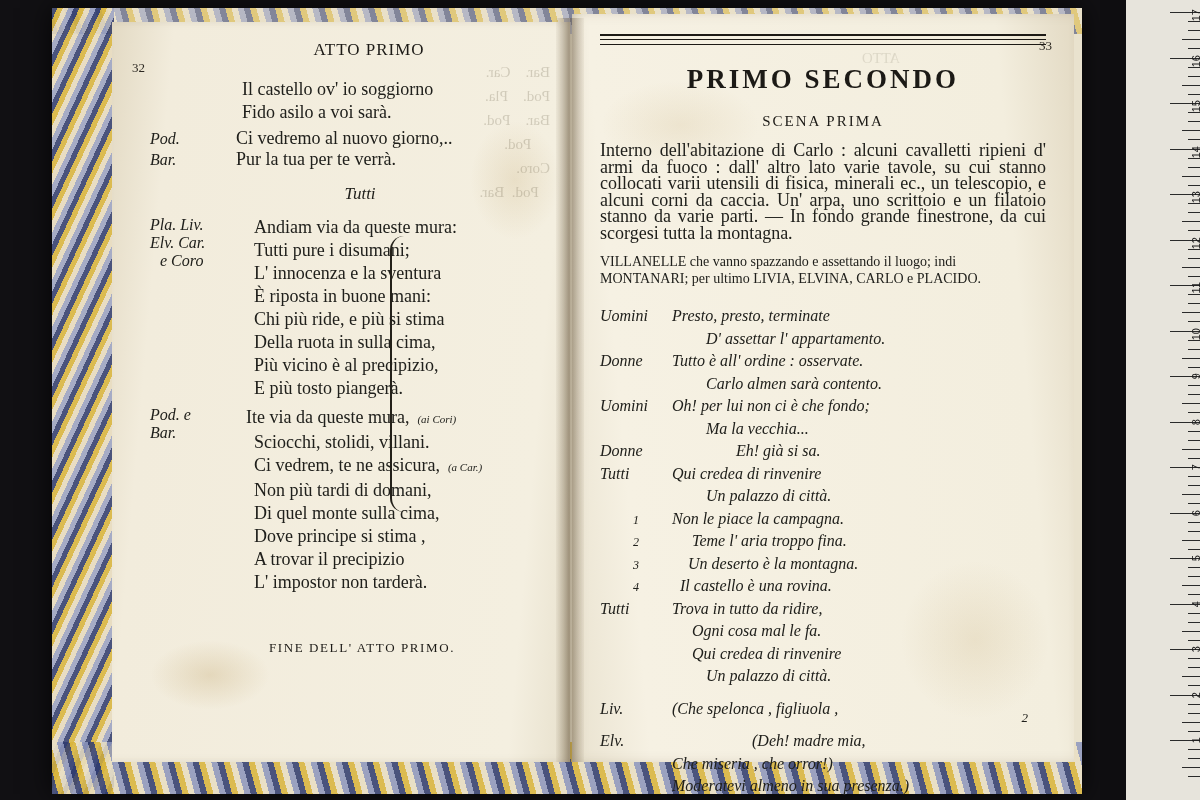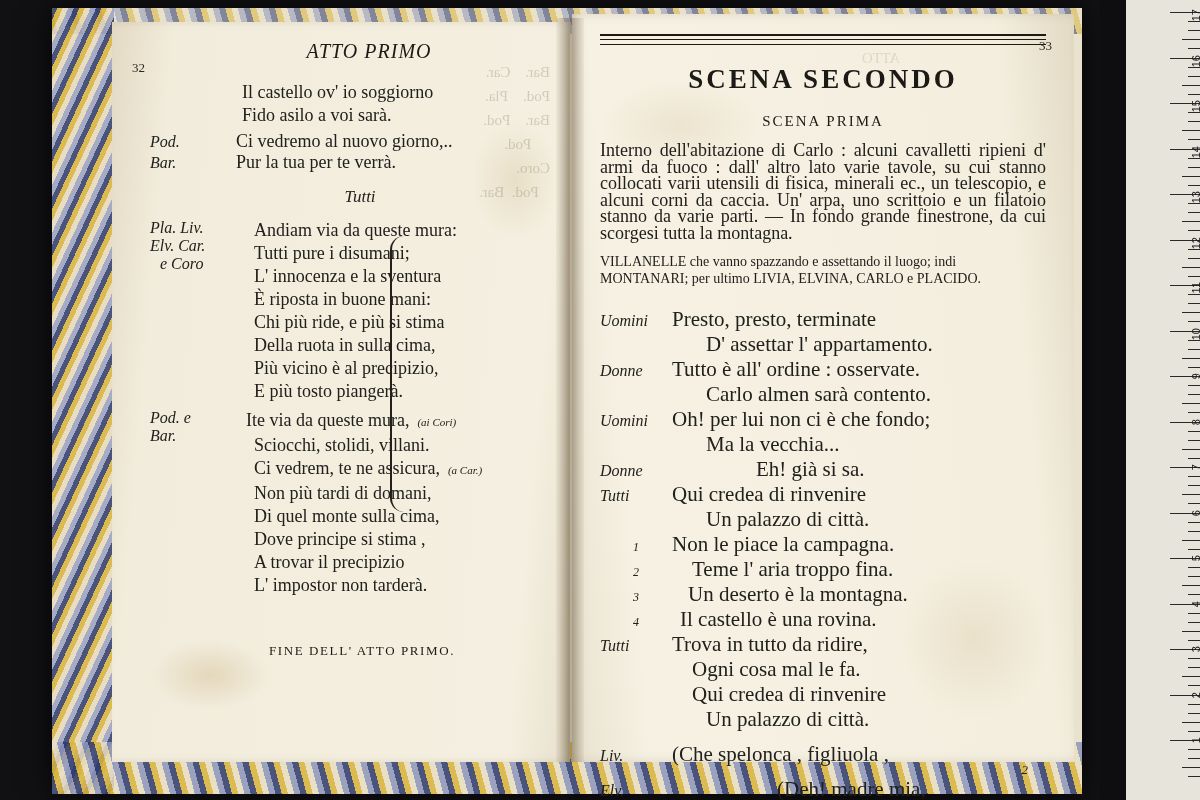--- a/index.html
+++ b/index.html
@@ -67,21 +67,21 @@
   .s3{left:900px;top:560px;width:150px;height:160px;background:radial-gradient(ellipse at center, rgba(176,140,70,.14), rgba(176,140,70,0) 70%);}
   .s4{left:600px;top:80px;width:160px;height:90px;background:radial-gradient(ellipse at center, rgba(176,140,70,.12), rgba(176,140,70,0) 70%);}
 
   
   .col{position:absolute;color:#20201c;}
   .ink{color:#1c1a16;}
   .pgnum{font-size:13px;color:#2b2721;}
 
   
   .lp{left:150px;top:40px;width:400px;}
-  .lp .hdr{font-size:20px;letter-spacing:1px;text-align:center;margin-left:38px;font-style:italic;}
+  .lp .hdr{font-size:17px;letter-spacing:1px;text-align:center;margin-left:38px;}
   .line{font-size:18px;line-height:23px;white-space:pre;}
   .lbl{font-style:italic;font-size:16px;}
   .rowline{display:flex;align-items:baseline;}
   .lbl-col{width:86px;flex:none;font-style:italic;font-size:16px;text-align:left;}
   .txt-col{flex:1;font-size:18px;}
   .stage{font-size:11px;font-style:italic;}
   .tutti-c{text-align:center;font-style:italic;font-size:17px;}
   .brace{
     position:absolute;left:240px;top:196px;width:14px;height:276px;
     border-left:2.4px solid #232019;
@@ -93,21 +93,21 @@
   .rp{left:600px;top:34px;width:446px;}
   .rule{border-top:2.2px solid #1d1a15;border-bottom:1px solid #1d1a15;height:3px;margin:0 0 4px 0;}
   .rule2{border-top:1px solid #1d1a15;height:1px;margin-bottom:18px;}
   .acth{font-size:27px;letter-spacing:3px;text-align:center;font-weight:700;}
   .scena{font-size:15px;letter-spacing:2px;text-align:center;margin-top:18px;}
   .didasc{font-size:18px;line-height:16.5px;text-align:justify;margin-top:12px;}
   .didasc2{font-size:14px;line-height:16.5px;margin-top:13px;}
   .dlg{margin-top:20px;}
   .dl{display:flex;align-items:baseline;min-height:22.5px;}
   .dl .who{width:72px;flex:none;font-style:italic;font-size:16px;}
-  .dl .what{flex:1;font-size:21px;white-space:pre;}
+  .dl .what{flex:1;font-size:16px;white-space:pre;font-style:italic;}
   .num{width:72px;flex:none;font-size:12px;text-align:center;font-style:italic;}
   .sig{position:absolute;right:18px;bottom:92px;font-size:13px;font-style:italic;}
   .folio{position:absolute;right:30px;top:42px;font-size:13px;}
 
   
   .ghost{
     position:absolute;left:250px;top:60px;width:300px;
     font-size:15px;line-height:24px;color:rgba(70,58,36,.20);
     transform:scaleX(-1);
     pointer-events:none;
@@ -224,21 +224,21 @@
     </div>
   </div>
 
   <div class="col rp">
 
     <div class="folio pgnum" style="top:4px;right:-6px;">33</div>
 
     <div class="rule"></div>
     <div class="rule2"></div>
 
-    <div class="acth ink">SCENA SECONDO</div>
+    <div class="acth ink">PRIMO SECONDO</div>
 
     <div class="scena ink">SCENA PRIMA</div>
 
     <div class="didasc">Interno dell'abitazione di Carlo : alcuni cavalletti ripieni d' armi da fuoco : dall' altro lato varie tavole, su cui stanno collocati varii utensili di fisica, minerali ec., un telescopio, e alcuni corni da caccia. Un' arpa, uno scrittoio e un filatoio stanno da varie parti. — In fondo grande finestrone, da cui scorgesi tutta la montagna.</div>
 
     <div class="didasc2">VILLANELLE che vanno spazzando e assettando il luogo; indi MONTANARI; per ultimo LIVIA, ELVINA, CARLO e PLACIDO.</div>
 
     <div class="dlg">
 
       <div class="dl">

